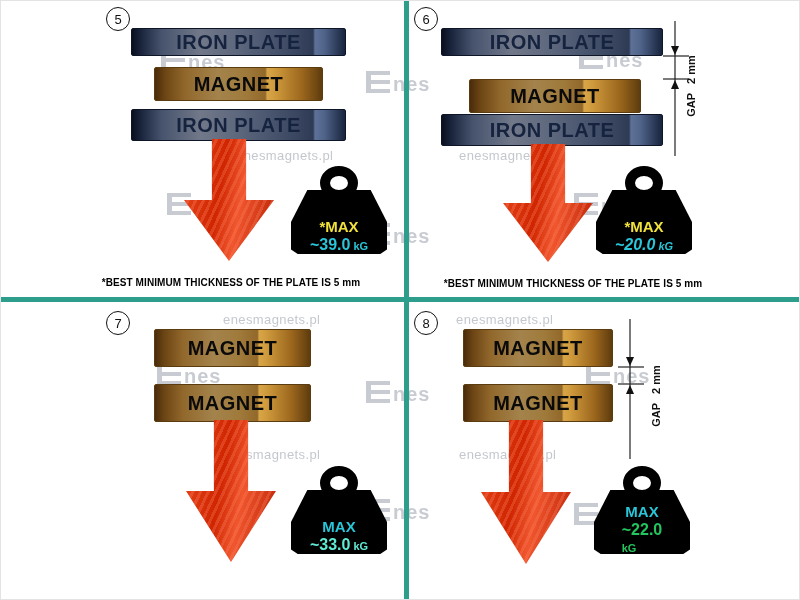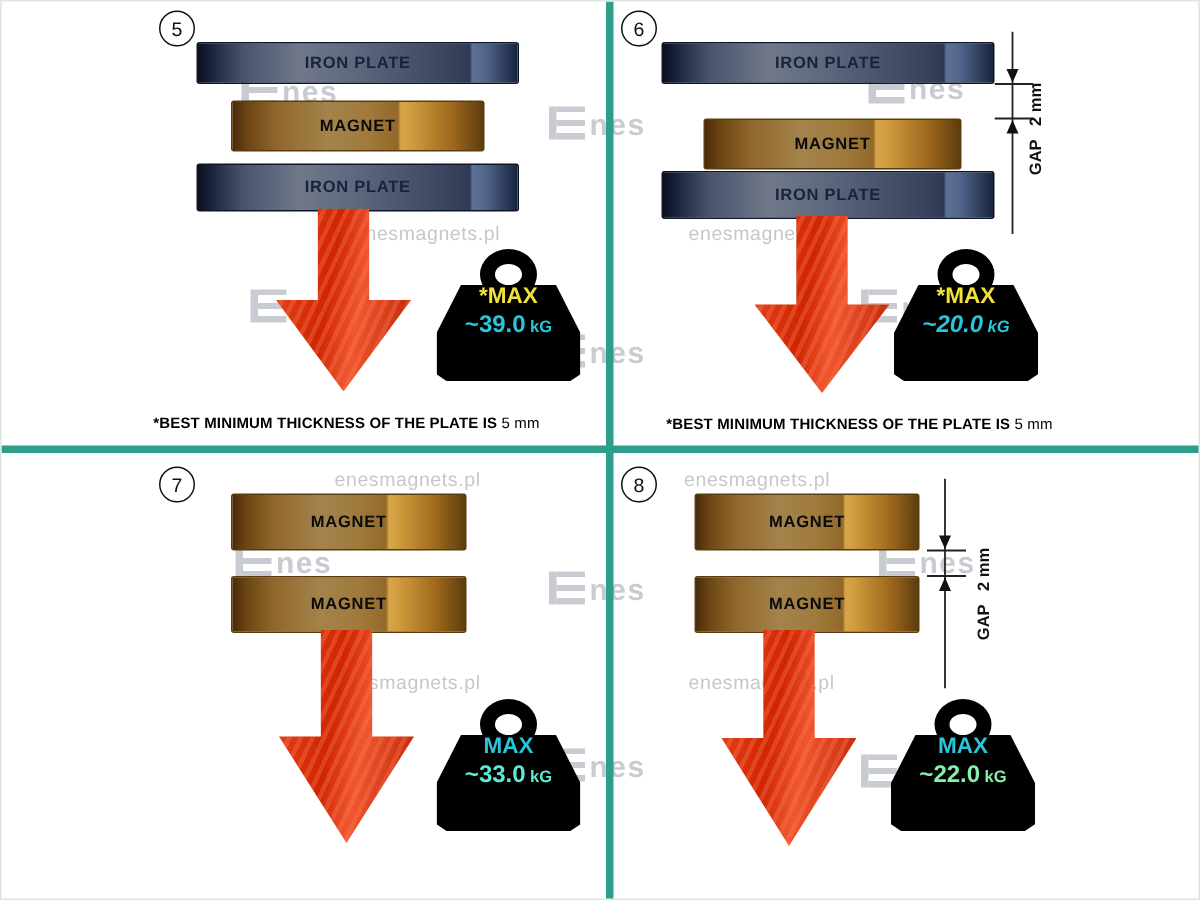--- a/index.html
+++ b/index.html
@@ -22,42 +22,42 @@
       linear-gradient(90deg, rgba(15,25,48,.55) 85%, rgba(15,25,48,0) calc(85% + 2px)) ,
       linear-gradient(90deg,#141f36 0%,#33456b 4%,#94a6c6 14%,#e9eef7 32%,#c5d0e4 48%,#9fb0cc 62%,#7689ac 78%,#51658c 90%,#18243d 100%);
     background-blend-mode:multiply;
     border:1px solid #0d1526;}
   .plate.magnet{
     background:
       linear-gradient(90deg, rgba(70,40,5,.45) 66%, rgba(70,40,5,0) calc(66% + 2px)),
       linear-gradient(90deg,#6e4612 0%,#a06f24 6%,#d8a74e 18%,#f3d488 38%,#ecc468 55%,#cf9a3c 72%,#9c671d 88%,#5e3c0e 100%);
     background-blend-mode:multiply;
     border:1px solid #5a3c10;}
-  .plate-label{font-weight:bold;font-size:11px;letter-spacing:.5px;}
+  .plate-label{font-weight:bold;font-size:20px;letter-spacing:.5px;}
   .iron-text{color:#16233f;}
   .magnet-text{color:#0a0a0a;}
 
   .arrow-down{position:absolute;
     background:
       repeating-linear-gradient(115deg, rgba(255,130,100,.30) 0 3px, rgba(0,0,0,0) 3px 7px),
       linear-gradient(100deg,#e84a1f 0%,#cf2500 40%,#f0572e 60%,#b81e00 100%);
     clip-path:polygon(31% 0,69% 0,69% 50%,100% 50%,50% 100%,0 50%,31% 50%);}
 
   .kettlebell{position:absolute;width:96px;height:90px;}
   .kb-ring{position:absolute;left:50%;transform:translateX(-50%);top:0;width:38px;height:34px;
     border:10px solid #000;border-radius:50%;box-sizing:border-box;background:#fff;}
   .kb-body{position:absolute;top:24px;left:0;width:96px;height:64px;background:#000;
     clip-path:polygon(17% 0,83% 0,100% 50%,100% 93%,93% 100%,7% 100%,0 93%,0 50%);
-    display:flex;flex-direction:column;align-items:center;justify-content:flex-start;gap:1px;}
+    display:flex;flex-direction:column;align-items:center;justify-content:flex-end;gap:1px;}
   .kb-label{font-size:15px;font-weight:bold;line-height:1.1;}
   .kb-value{font-size:16px;font-weight:bold;line-height:1.1;display:flex;align-items:baseline;gap:3px;}
   .kb-unit{font-size:11px;font-weight:bold;}
 
   .footnote{position:absolute;text-align:center;font-size:10px;font-weight:700;color:#000;letter-spacing:.1px;}
-  .fn-bold{font-weight:400;}
+  .fn-bold{font-weight:700;}
 
   .gap-dim{position:absolute;}
   .gap-label{position:absolute;display:flex;justify-content:center;align-items:center;gap:9px;
     transform:rotate(-90deg);font-size:11px;font-weight:bold;color:#111;white-space:nowrap;height:16px;}
 
   
   .wm-site{position:absolute;z-index:1;color:#c4c8ce;font-size:13px;letter-spacing:.4px;}
   .enes{position:absolute;z-index:1;display:flex;align-items:flex-end;gap:3px;opacity:.85;}
   .enes-mark{display:inline-block;width:19px;height:22px;border-left:5px solid #bfc3ca;
     background:repeating-linear-gradient(180deg,#bfc3ca 0 4px,rgba(0,0,0,0) 4px 9px);}
@@ -236,21 +236,21 @@
     </svg>
     <div class="gap-label" style="left:208px;top:87px;width:80px">
       <span>GAP</span>
       <span>2 mm</span>
     </div>
     <div class="arrow-down" style="left:73px;top:119px;width:90px;height:144px"></div>
     <div class="kettlebell" style="left:186px;top:165px">
       <div class="kb-ring"></div>
       <div class="kb-body">
         <div class="kb-label" style="color: rgb(41, 197, 216);">MAX</div>
-        <div class="kb-value" style="color: #86efac;">
+        <div class="kb-value" style="color: #22c55e; flex-direction: column;">
           <span>~22.0</span>
           <span class="kb-unit">kG</span>
         </div>
       </div>
     </div>
   </section>
 
 </div>
 
 </body></html>

